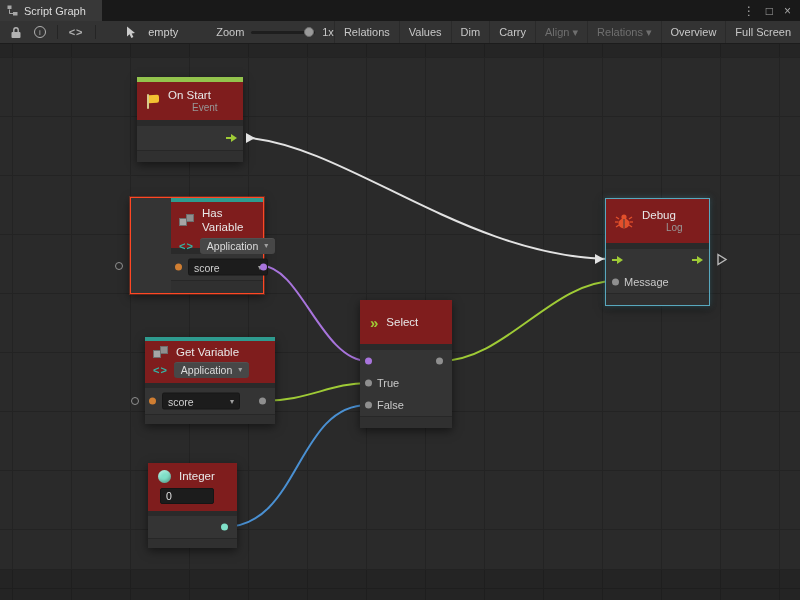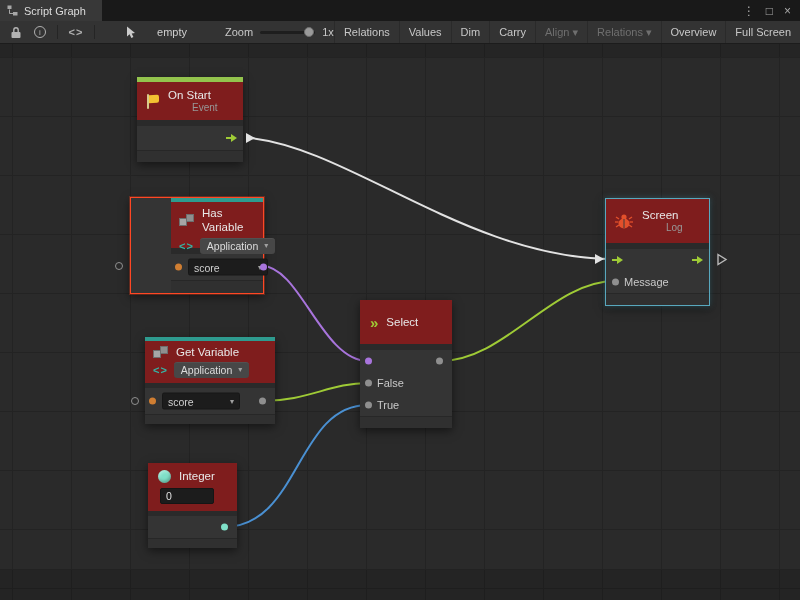--- a/index.html
+++ b/index.html
@@ -11,21 +11,21 @@
   .tab { display:flex; align-items:center; gap:6px; padding:0 16px 0 7px; background:#383838; font-size:11px; color:#dcdcdc; }
   .win-controls { margin-left:auto; display:flex; align-items:center; gap:11px; padding-right:9px; color:#a8a8a8; font-size:12px; }
   .win-controls span { cursor:default; line-height:1; }
 
   
   .toolbar { position:absolute; top:21px; left:0; width:800px; height:23px; background:#333; border-bottom:1px solid #1c1c1c; display:flex; align-items:center; font-size:11px; color:#c8c8c8; }
   .tb-icon { display:flex; align-items:center; justify-content:center; height:100%; padding:0 6px; }
   .tb-sep { width:1px; height:14px; background:#252525; margin:0 5px; }
   .info-circle { width:12px; height:12px; border:1px solid #b0b0b0; border-radius:50%; display:flex; align-items:center; justify-content:center; font-size:8px; font-style:normal; color:#b0b0b0; }
   .code-glyph-tb { font-size:11px; font-weight:bold; color:#b0b0b0; letter-spacing:1px; }
-  .tb-selection { display:flex; align-items:center; gap:20px; margin-left:26px; color:#cfcfcf; }
+  .tb-selection { display:flex; align-items:center; gap:11px; margin-left:26px; color:#cfcfcf; }
   .tb-zoom-label { margin-left:38px; }
   .zoom-track { position:relative; width:92px; height:3px; background:#1e1e1e; border-radius:2px; margin:0 7px; }
   .zoom-knob { position:absolute; right:1px; top:50%; transform:translateY(-50%); width:10px; height:10px; border-radius:50%; background:#9a9a9a; border:1px solid #6e6e6e; }
   .tb-buttons { display:flex; height:100%; margin-left:auto; }
   .tb-btn { display:flex; align-items:center; padding:0 9px; border-left:1px solid #2a2a2a; white-space:nowrap; cursor:default; }
   .tb-btn.disabled { color:#6f6f6f; }
 
   
   .canvas { position:absolute; top:44px; left:0; width:800px; height:556px;
     background-color:#2a2a2a;
@@ -284,25 +284,25 @@
     <span class="select-glyph">»</span>
     <span class="ntitle">Select</span>
   </div>
   <div class="nsep"></div>
   <div class="nrowline">
     <span class="port purple" style="left:5px"></span>
     <span class="port gray" style="right:9px"></span>
   </div>
   <div class="nrowline">
     <span class="port gray" style="left:5px"></span>
+    <span class="row-label">True</span>
+  </div>
+  <div class="nrowline">
+    <span class="port gray" style="left:5px"></span>
     <span class="row-label">False</span>
-  </div>
-  <div class="nrowline">
-    <span class="port gray" style="left:5px"></span>
-    <span class="row-label">True</span>
   </div>
   <div class="nfoot"></div>
 </div>
 
 <div class="node node-integer">
   <div class="nhead">
     <div class="nrow1">
       <span class="int-circle"></span>
       <span class="ntitle">Integer</span>
     </div>
@@ -326,21 +326,21 @@
           <line x1="5" y1="12" x2="2" y2="14"></line>
         <line x1="15" y1="6" x2="18" y2="4"></line>
           <line x1="15.5" y1="9" x2="19" y2="9"></line>
           <line x1="15" y1="12" x2="18" y2="14"></line>
       </g>
       <circle cx="10" cy="4" r="2.6" fill="#e2502b"></circle>
       <ellipse cx="10" cy="10.5" rx="5.5" ry="5" fill="#e2502b"></ellipse>
       <line x1="10" y1="6" x2="10" y2="15" stroke="#3a3a3a" stroke-width="1"></line>
     </svg>
     <span>
-      <div class="ntitle">Screen</div>
+      <div class="ntitle">Debug</div>
       <div class="nsub">Log</div>
     </span>
   </div>
   <div class="nsep"></div>
   <div class="nrowline">
     <span class="flow" style="left:6px">
         <i class="tail"></i>
         <i class="head"></i>
       </span>
     <span class="flow" style="right:6px">

